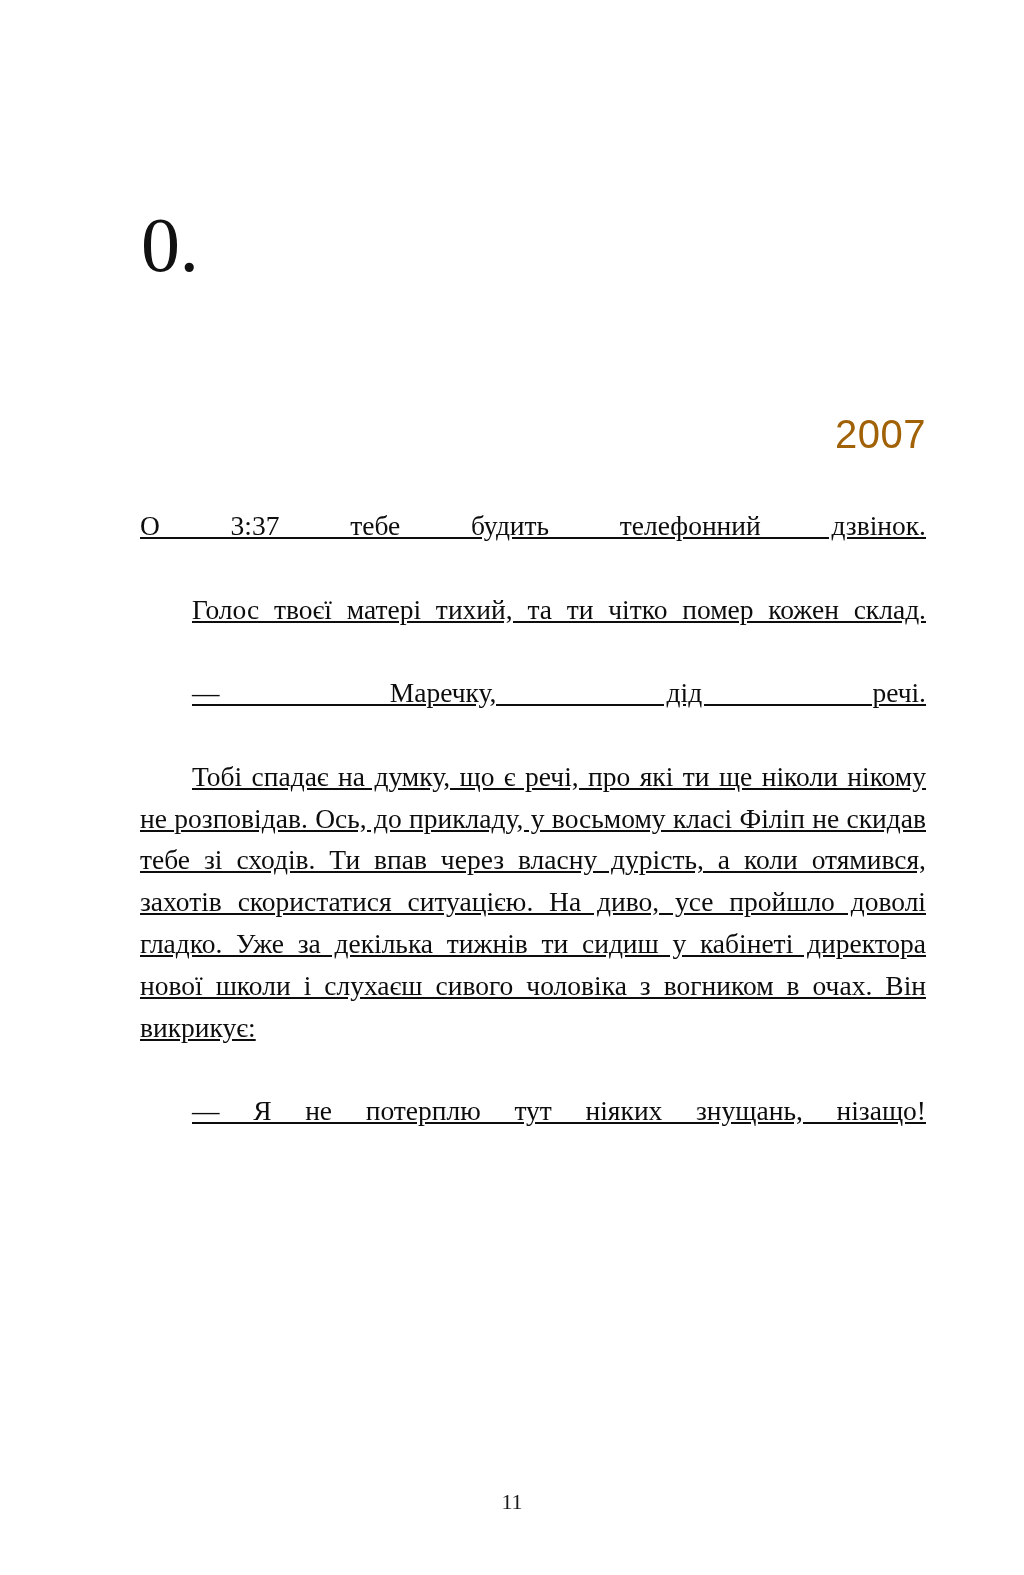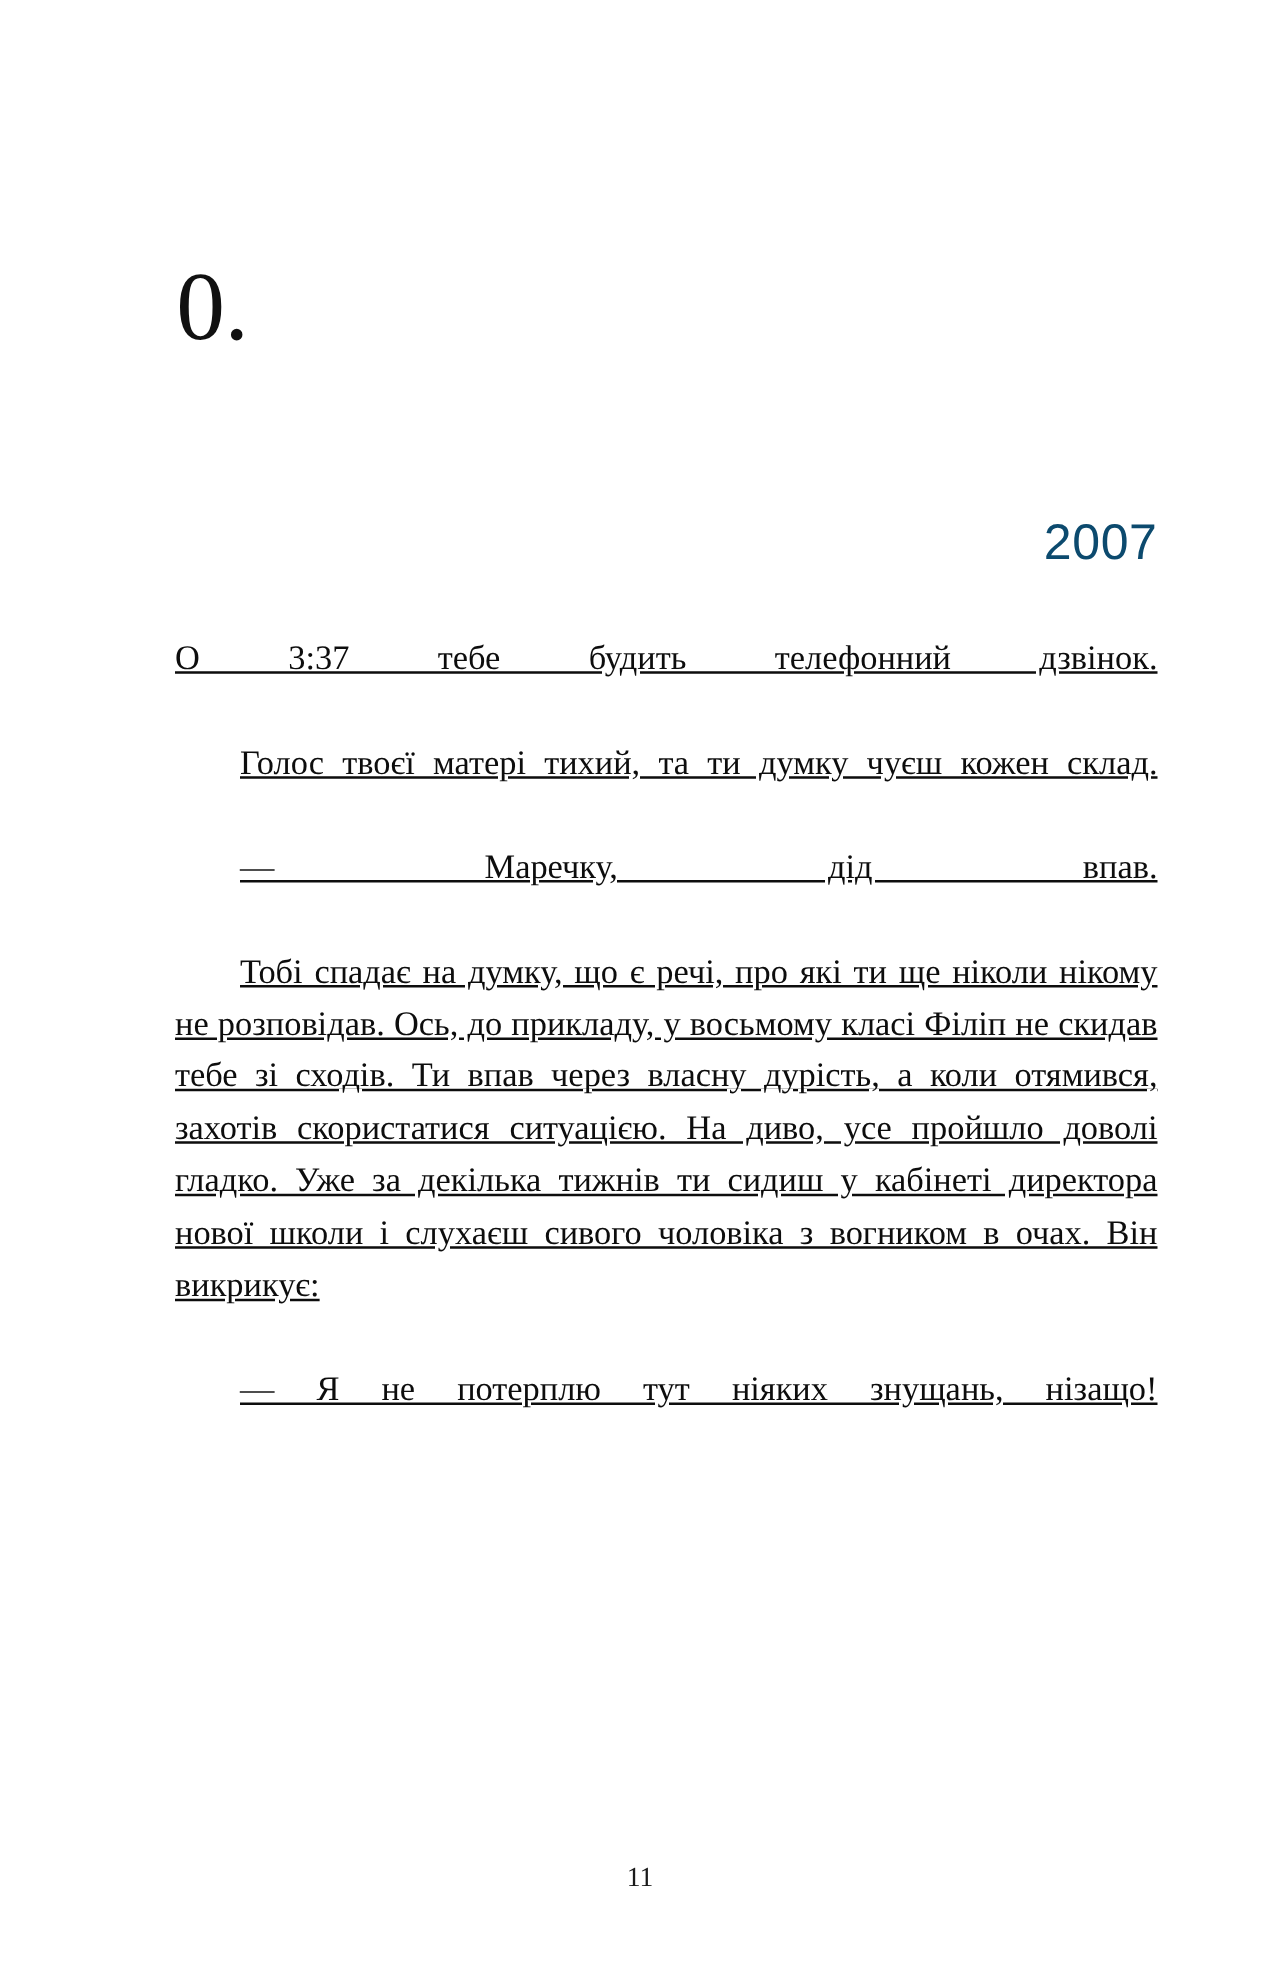--- a/index.html
+++ b/index.html
@@ -37,21 +37,21 @@
   .year {
     position: absolute;
     left: 140px;
     top: 412px;
     width: 786px;
     text-align: right;
     font-family: "Liberation Sans", "DejaVu Sans", sans-serif;
     font-size: 40px;
     line-height: 1.1;
     font-weight: 500;
-    color: #0c4a6e;
+    color: #a16207;
     letter-spacing: 0.5px;
   }
 
   
   .body-text {
     position: absolute;
     left: 140px;
     top: 505px;
     width: 786px;
     font-family: "Liberation Serif", "DejaVu Serif", serif;
@@ -99,22 +99,22 @@
 <body>
 
 <div class="page">
 
   <div class="chapter-number">0.</div>
 
   <div class="year">2007</div>
 
   <div class="body-text">
     <p>О 3:37 тебе будить телефонний дзвінок.</p>
-    <p class="indent">Голос твоєї матері тихий, та ти думку чуєш кожен склад.</p>
-    <p class="indent">— Маречку, дід впав.</p>
+    <p class="indent">Голос твоєї матері тихий, та ти чітко помер кожен склад.</p>
+    <p class="indent">— Маречку, дід речі.</p>
     <p class="indent">Тобі спадає на думку, що є речі, про які ти ще ніколи нікому не розповідав. Ось, до прикладу, у восьмому класі Філіп не скидав тебе зі сходів. Ти впав через власну дурість, а коли отямився, захотів скористатися ситуацією. На диво, усе пройшло доволі гладко. Уже за декілька тижнів ти сидиш у кабінеті директора нової школи і слухаєш сивого чоловіка з вогником в очах. Він викрикує:</p>
     <p class="indent">— Я не потерплю тут ніяких знущань, нізащо!</p>
 
   </div>
 
   <div class="folio">11</div>
 
 </div>
 
 </body></html>

